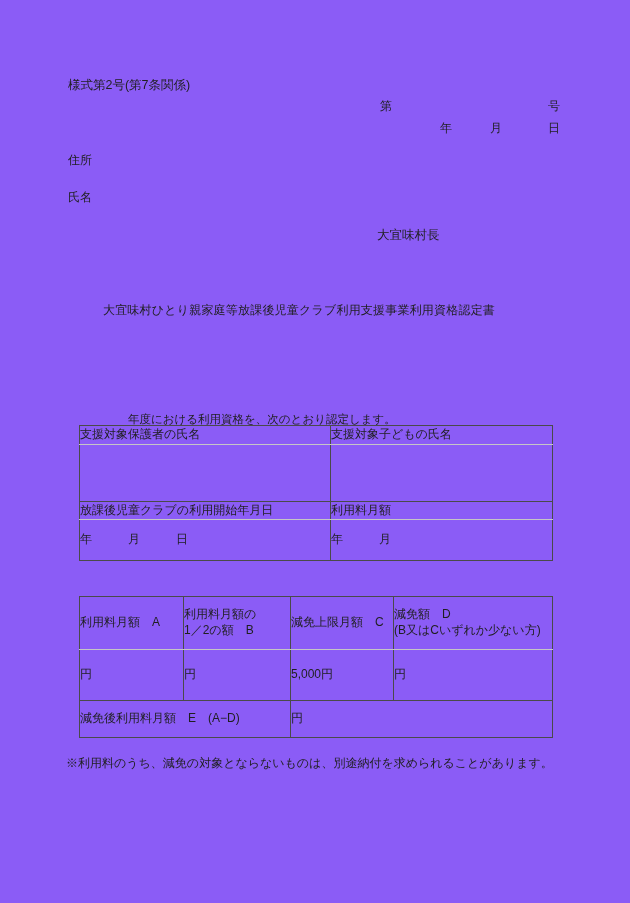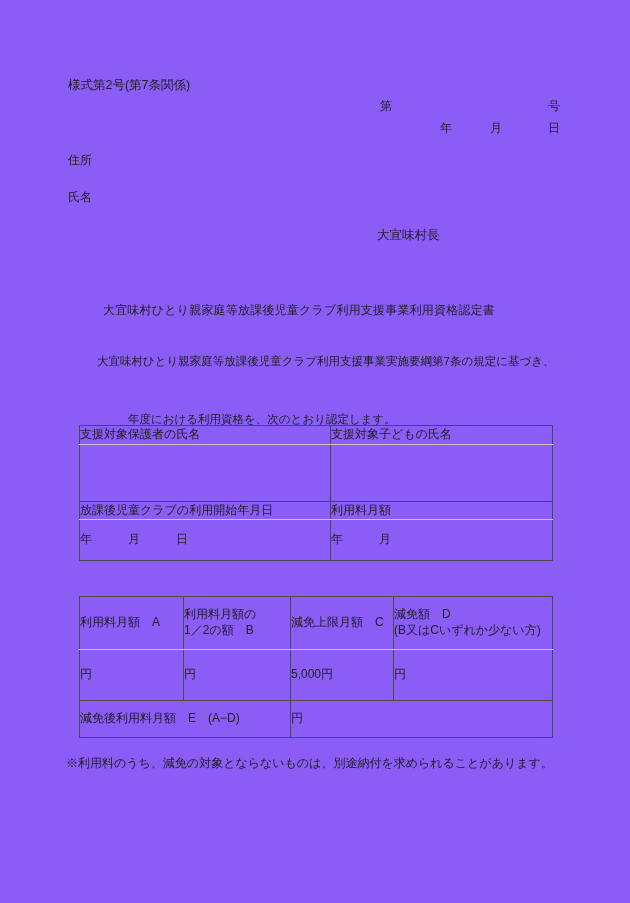--- a/index.html
+++ b/index.html
@@ -52,21 +52,20 @@
   <div class="abs" style="left:490px;top:121px;">月</div>
   <div class="abs" style="left:548px;top:121px;">日</div>
 
   <div class="abs" style="left:68px;top:153px;">住所</div>
   <div class="abs" style="left:68px;top:190px;">氏名</div>
 
   <div class="abs" style="left:377px;top:228px;font-size:12.5px;">大宜味村長</div>
 
   <div class="abs" style="left:0;top:303px;width:584px;text-align:center;font-size:12px;letter-spacing:0.2px;margin-left:7px;">大宜味村ひとり親家庭等放課後児童クラブ利用支援事業利用資格認定書</div>
 
-  <div class="abs" style="left:97px;top:355px;font-size:11.5px;">大宜味村ひとり親家庭等放課後児童クラブ利用支援事業実施要綱第7条の規定に基づき、</div>
   <div class="abs" style="left:128px;top:373px;font-size:11.5px;margin-top:40px;">年度における利用資格を、次のとおり認定します。</div>
 
   <table class="form" style="left:79px;top:425px;width:473px;">
     <colgroup>
         <col style="width:251px;">
         <col style="width:222px;">
       </colgroup>
     <tbody>
         <tr style="height:19px;">
       <th class="vdiv light-b">支援対象保護者の氏名</th>

